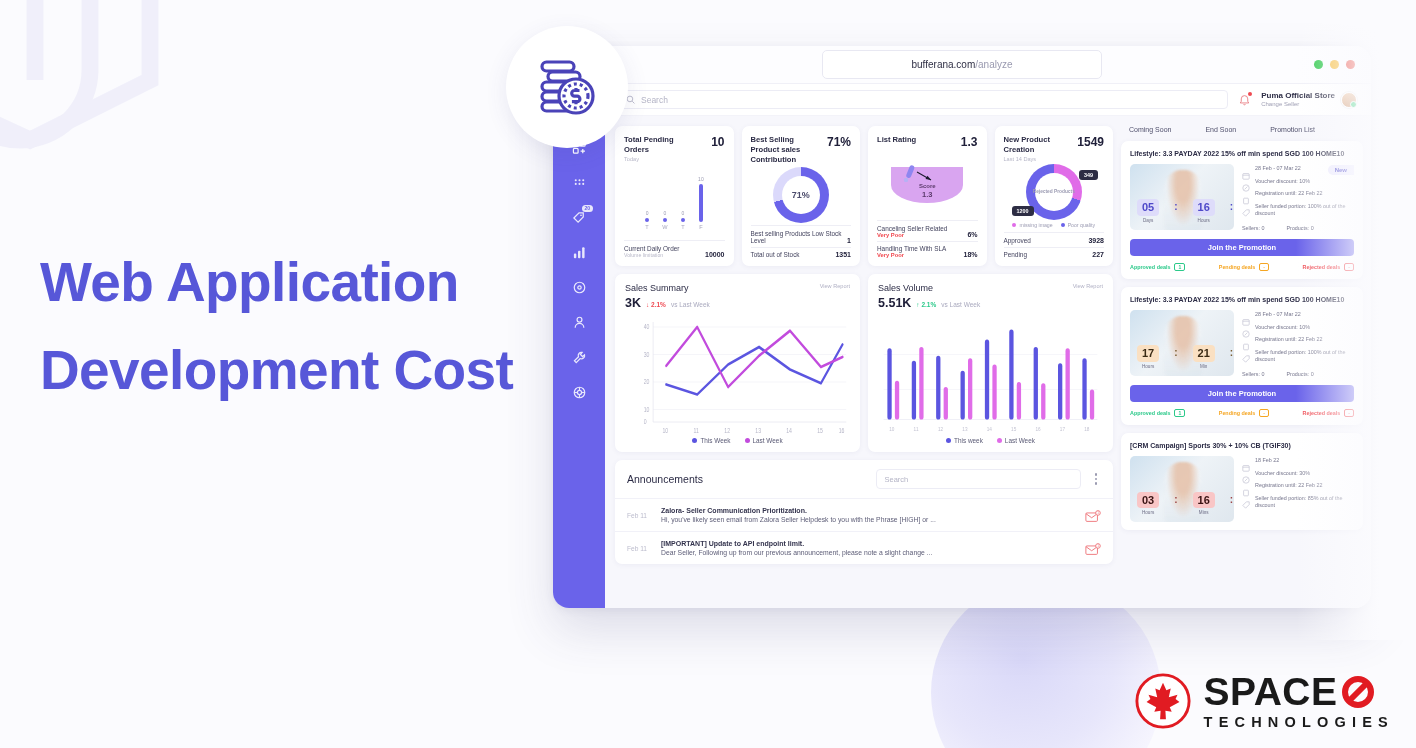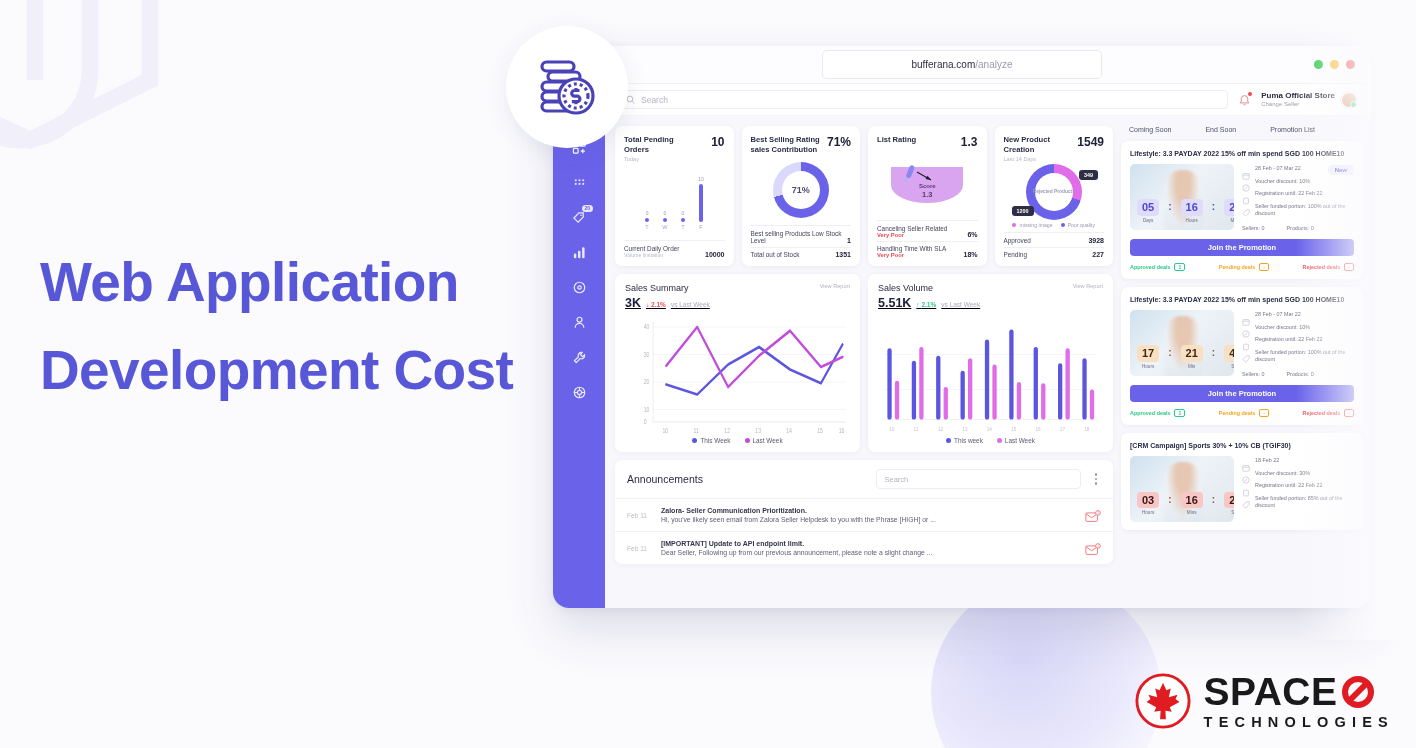--- a/index.html
+++ b/index.html
@@ -151,21 +151,21 @@
     position: absolute; bottom: 10px; left: 0; right: 0; text-align: center;
     font-size: 6px; color: #5b3a6b; font-weight: 600; line-height: 1.35; z-index: 2;
   }
   .gauge-txt b { display: block; font-size: 7.5px; }
   
   .chart-row { display: flex; gap: 8px; margin-top: 8px; }
   .chart-card { flex: 1; padding: 9px 10px 6px; height: 178px; display: flex; flex-direction: column; }
   .chart-head { display: flex; justify-content: space-between; align-items: flex-start; }
   .chart-title { font-size: 9px; font-weight: 400; color: #2b2b45; }
   .chart-link { font-size: 5.6px; color: #b0b0c4; }
-  .chart-kpi { display: flex; align-items: baseline; gap: 5px; margin-top: 3px; text-decoration: underline; }
+  .chart-kpi { display: flex; align-items: baseline; gap: 5px; margin-top: 3px; }
   .chart-kpi .big { font-size: 12.5px; font-weight: 700; color: #20203a; }
   .chart-kpi .delta { font-size: 6.5px; font-weight: 700; }
   .chart-kpi .vs { font-size: 6.5px; color: #a9a9be; }
   .chart-area { flex: 1; position: relative; margin-top: 2px; }
   .chart-legend { display: flex; gap: 14px; justify-content: center; font-size: 6.4px; color: #5a5a75; padding-bottom: 2px; }
   .chart-legend .lg i { width: 5px; height: 5px; }
   
   .ann-card { margin-top: 8px; padding: 0; overflow: hidden; }
   .ann-head { display: flex; align-items: center; gap: 10px; padding: 9px 12px; }
   .ann-title { font-size: 10.5px; font-weight: 400; color: #2b2b45; flex: 1; }
@@ -187,21 +187,21 @@
     width: 104px; height: 66px; border-radius: 5px; position: relative; overflow: hidden;
     background: linear-gradient(135deg,#cfe1ef 0%, #eef3f7 45%, #dfe7ee 100%);
     flex: 0 0 104px;
   }
   .thumb-person {
     position:absolute; left:34px; top:6px; width:38px; height:62px;
     background: radial-gradient(ellipse at 50% 22%, #e5c0a7 0 26%, rgba(229,192,167,0) 62%),
                 linear-gradient(180deg, rgba(255,255,255,.35), rgba(210,220,230,.25));
     border-radius: 18px 18px 6px 6px; filter: blur(1.2px); opacity:.85;
   }
-  .timer { position: absolute; left: 7px; bottom: 7px; display: flex; align-items: flex-start; gap: 9px; }
+  .timer { position: absolute; left: 7px; bottom: 7px; display: flex; align-items: flex-start; gap: 15px; }
   .tcell { display: flex; flex-direction: column; align-items: center; }
   .tbox {
     padding: 2px 5px; border-radius: 4px; font-size: 11px; font-weight: 700; line-height: 1.15;
   }
   .tlab { font-size: 4.6px; margin-top: 2px; color: #6d6d85; }
   .tsep { font-size: 10px; font-weight: 700; margin-top: 2px; }
   .promo-info { flex: 1; padding-top: 1px; }
   .info-line { display: flex; gap: 5px; align-items: flex-start; margin-bottom: 4px; }
   .info-ico { width: 8px; height: 8px; flex: 0 0 8px; margin-top: .5px; }
   .info-txt { font-size: 5.4px; color: #77778e; line-height: 1.35; }
@@ -408,21 +408,21 @@
                 <div>Current Daily Order</div>
                 <div class="foot-label-sub">Volume limitation</div>
               </div>
               <div class="foot-val">10000</div>
             </div>
           </div>
         </div>
 
         <div class="card kpi">
           <div class="kpi-head">
-            <div class="kpi-title">Best Selling Rating sales Contribution</div>
+            <div class="kpi-title">Best Selling Product sales Contribution</div>
             <div class="kpi-value">71%</div>
           </div>
           <div class="kpi-mid">
             <div class="donut" style="background:conic-gradient(#6a63ea 0% 71%, #dbd9fb 71% 100%)">
               <div class="donut-label">71%</div>
             </div>
           </div>
           <div class="kpi-foot">
             <div class="foot-row">
               <div>Best selling Products Low Stock Level</div>

